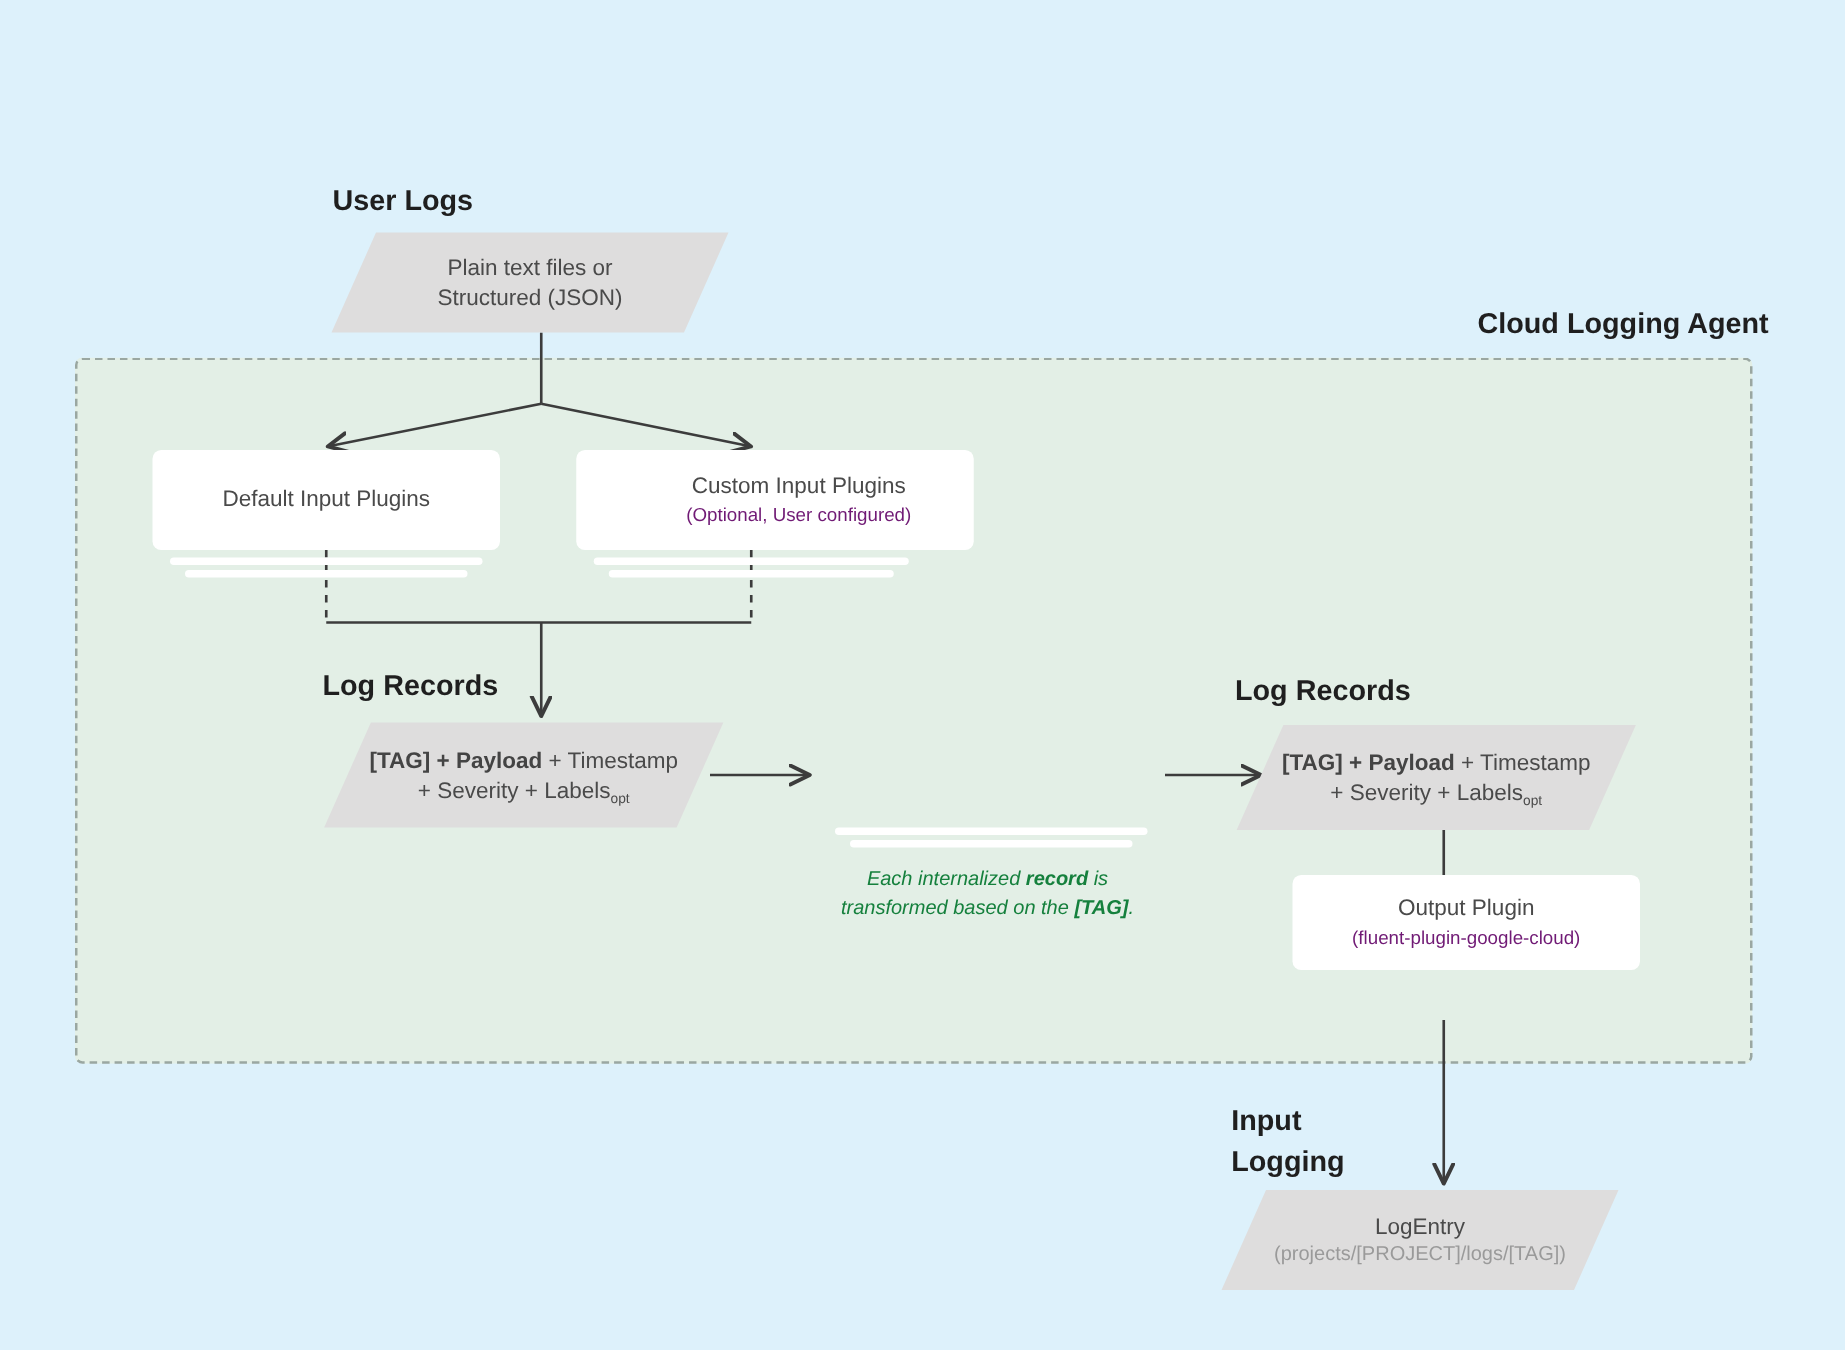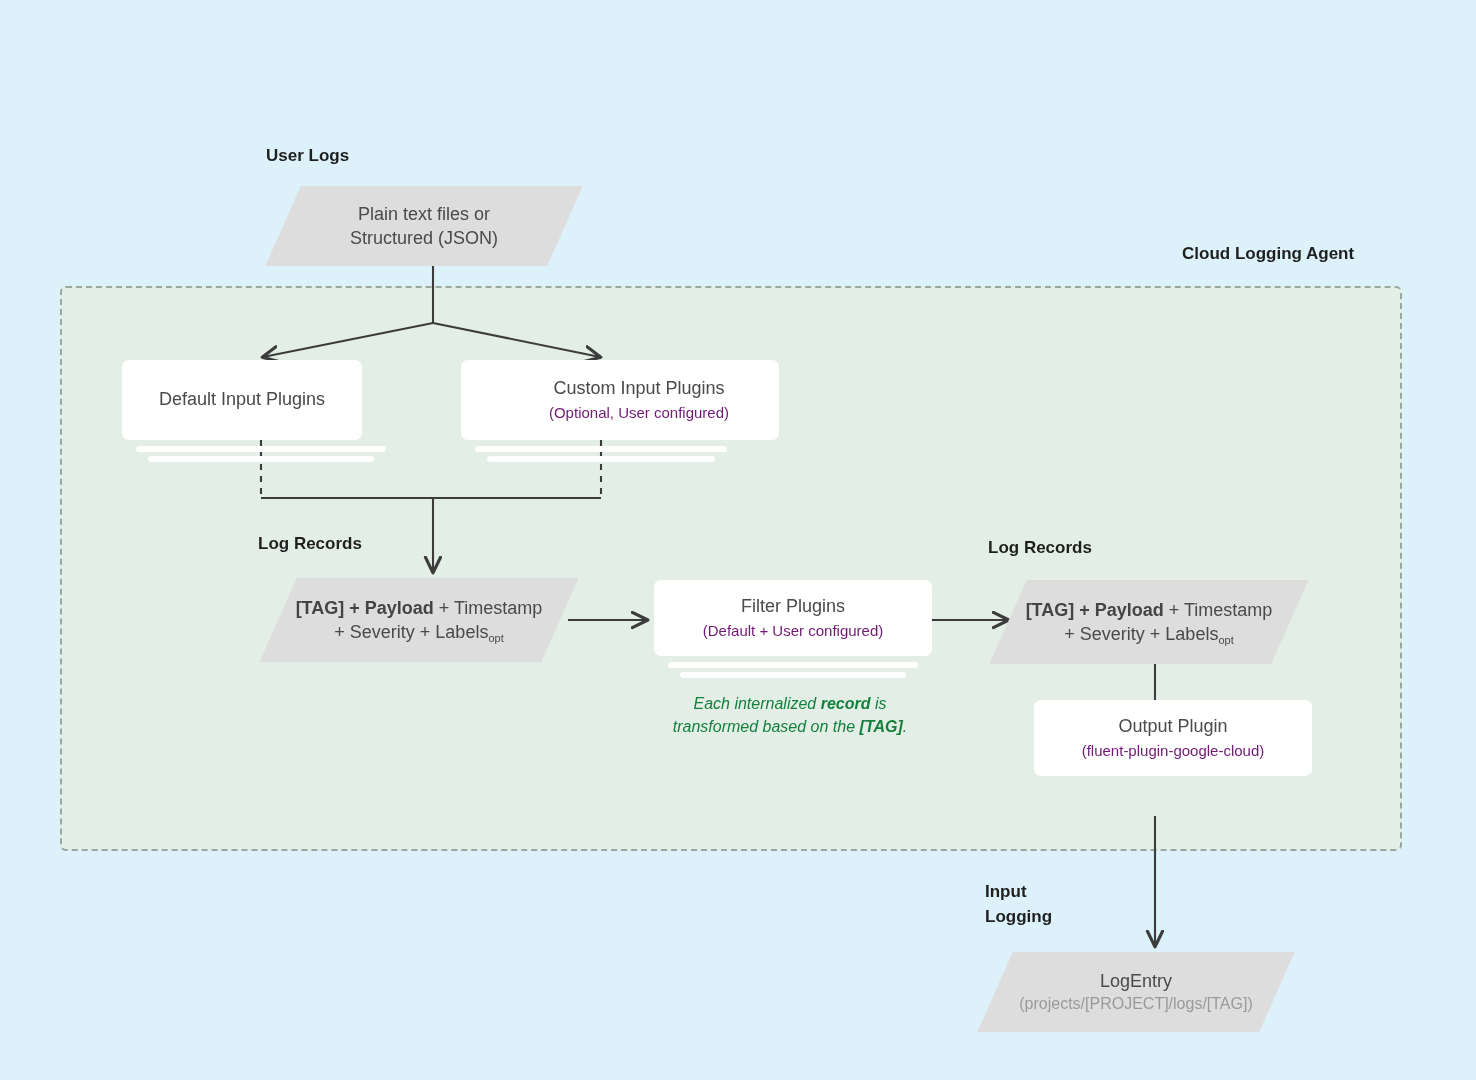--- a/index.html
+++ b/index.html
@@ -30,21 +30,21 @@
     font-size: 34px;
     font-weight: 700;
     color: #212121;
     letter-spacing: -0.2px;
     white-space: nowrap;
   }
 
   
   .section-label {
     position: absolute;
-    font-size: 17px;
+    font-size: 23px;
     font-weight: 700;
     color: #1f1f1f;
     white-space: nowrap;
     line-height: 1.45;
   }
   #label-user-logs   { left: 266px;  top: 144px; }
   #label-agent       { left: 1182px; top: 242px; }
   #label-logrec-left { left: 258px;  top: 532px; }
   #label-logrec-right{ left: 988px;  top: 536px; }
   #label-cloud-logging { left: 985px; top: 880px; }
@@ -124,21 +124,21 @@
     margin-top: 2px;
   }
   
   .stack-1, .stack-2 {
     position: absolute;
     height: 6px;
     background: #ffffff;
     border-radius: 3px;
   }
 
-  #card-default { left: 122px; top: 360px; width: 240px; height: 80px; }
+  #card-default { left: 122px; top: 360px; width: 278px; height: 80px; }
   #stack-default-1 { left: 136px; top: 446px; width: 250px; }
   #stack-default-2 { left: 148px; top: 456px; width: 226px; }
 
   #card-custom  { left: 461px; top: 360px; width: 280px; height: 80px; padding-left: 38px; }
   #stack-custom-1 { left: 475px; top: 446px; width: 252px; }
   #stack-custom-2 { left: 487px; top: 456px; width: 228px; }
 
   #card-filter  { left: 654px; top: 580px; width: 278px; height: 76px; }
   #stack-filter-1 { left: 668px; top: 662px; width: 250px; }
   #stack-filter-2 { left: 680px; top: 672px; width: 226px; }
@@ -236,24 +236,20 @@
 
   <div class="para" id="para-logrec-left">
     <div class="para-inner">
       <div class="para-title"><b>[TAG] + Payload</b><span> + Timestamp</span></div>
       <div class="para-title"><span>+ Severity + Labels</span><sub>opt</sub></div>
     </div>
   </div>
 
   <div class="stack-1" id="stack-filter-1"></div>
   <div class="stack-2" id="stack-filter-2"></div>
-  <div class="card" id="card-filter">
-    <div class="card-title">Filter Plugins</div>
-    <div class="card-sub">(Default + User configured)</div>
-  </div>
 
   <div class="annotation">
     <span>Each internalized </span><b>record</b><span> is</span><br>
     <span>transformed based on the </span><b>[TAG]</b><span>.</span>
   </div>
 
   <div class="para" id="para-logrec-right">
     <div class="para-inner">
       <div class="para-title"><b>[TAG] + Payload</b><span> + Timestamp</span></div>
       <div class="para-title"><span>+ Severity + Labels</span><sub>opt</sub></div>

